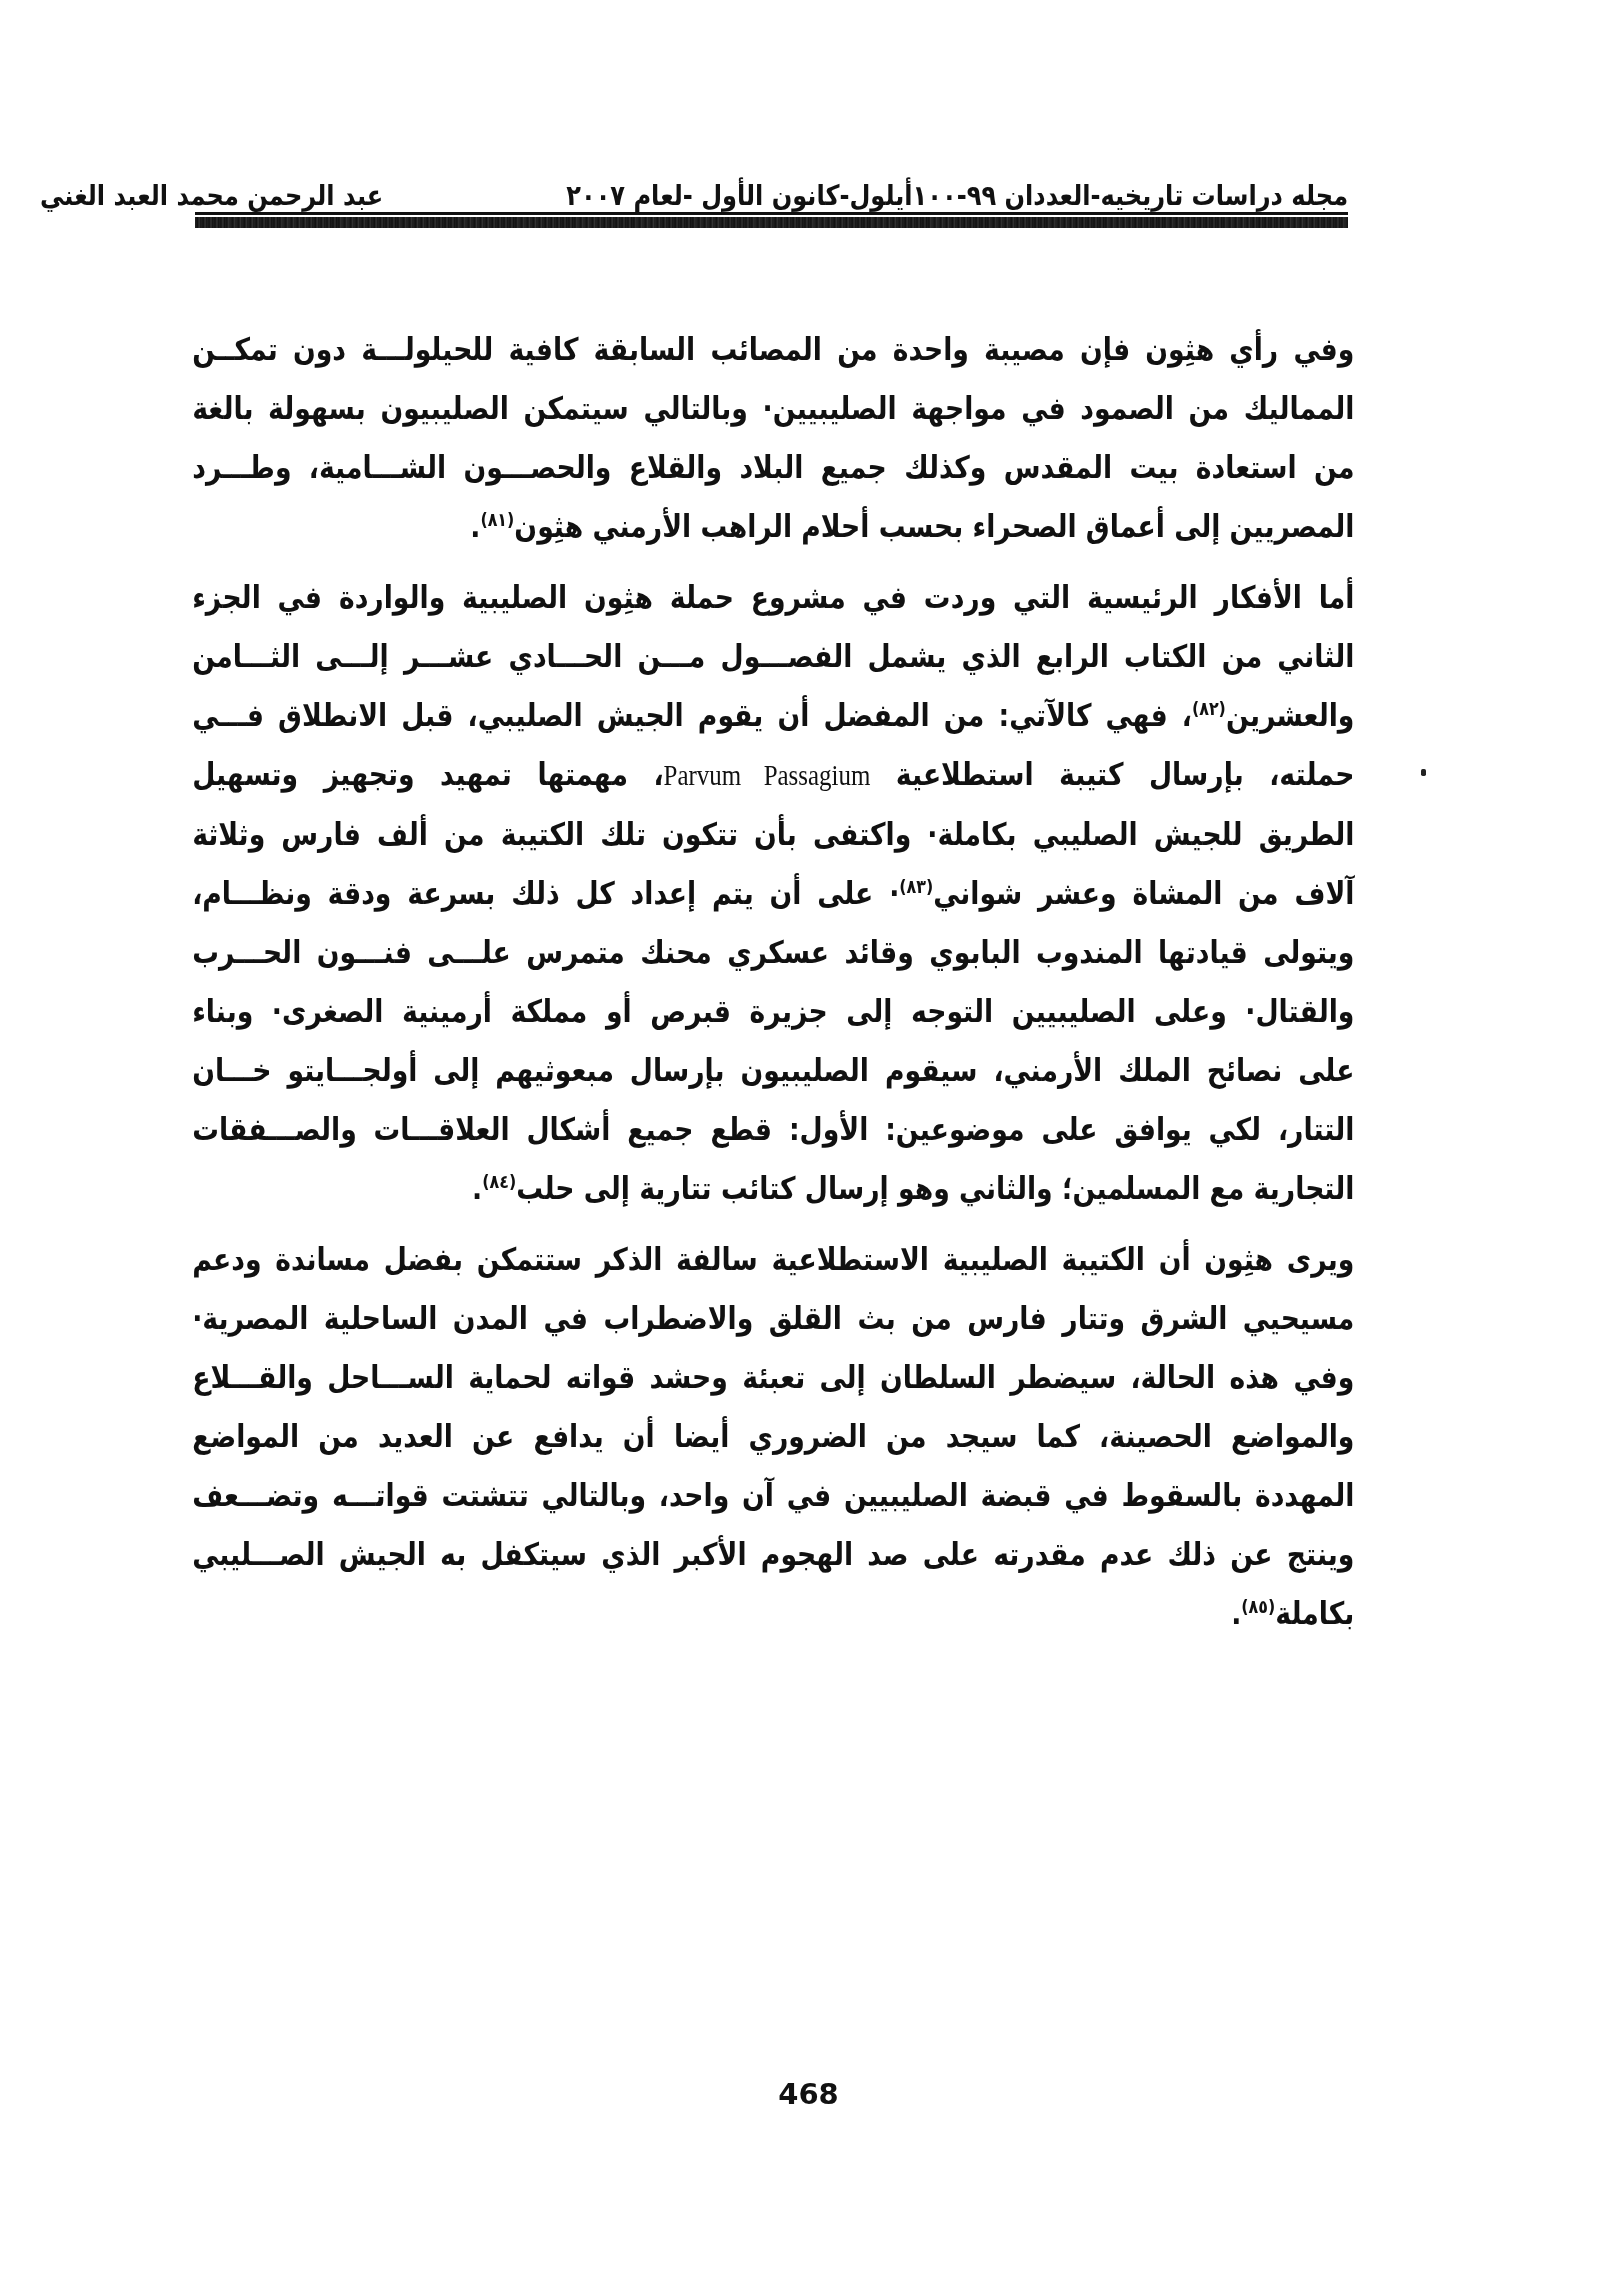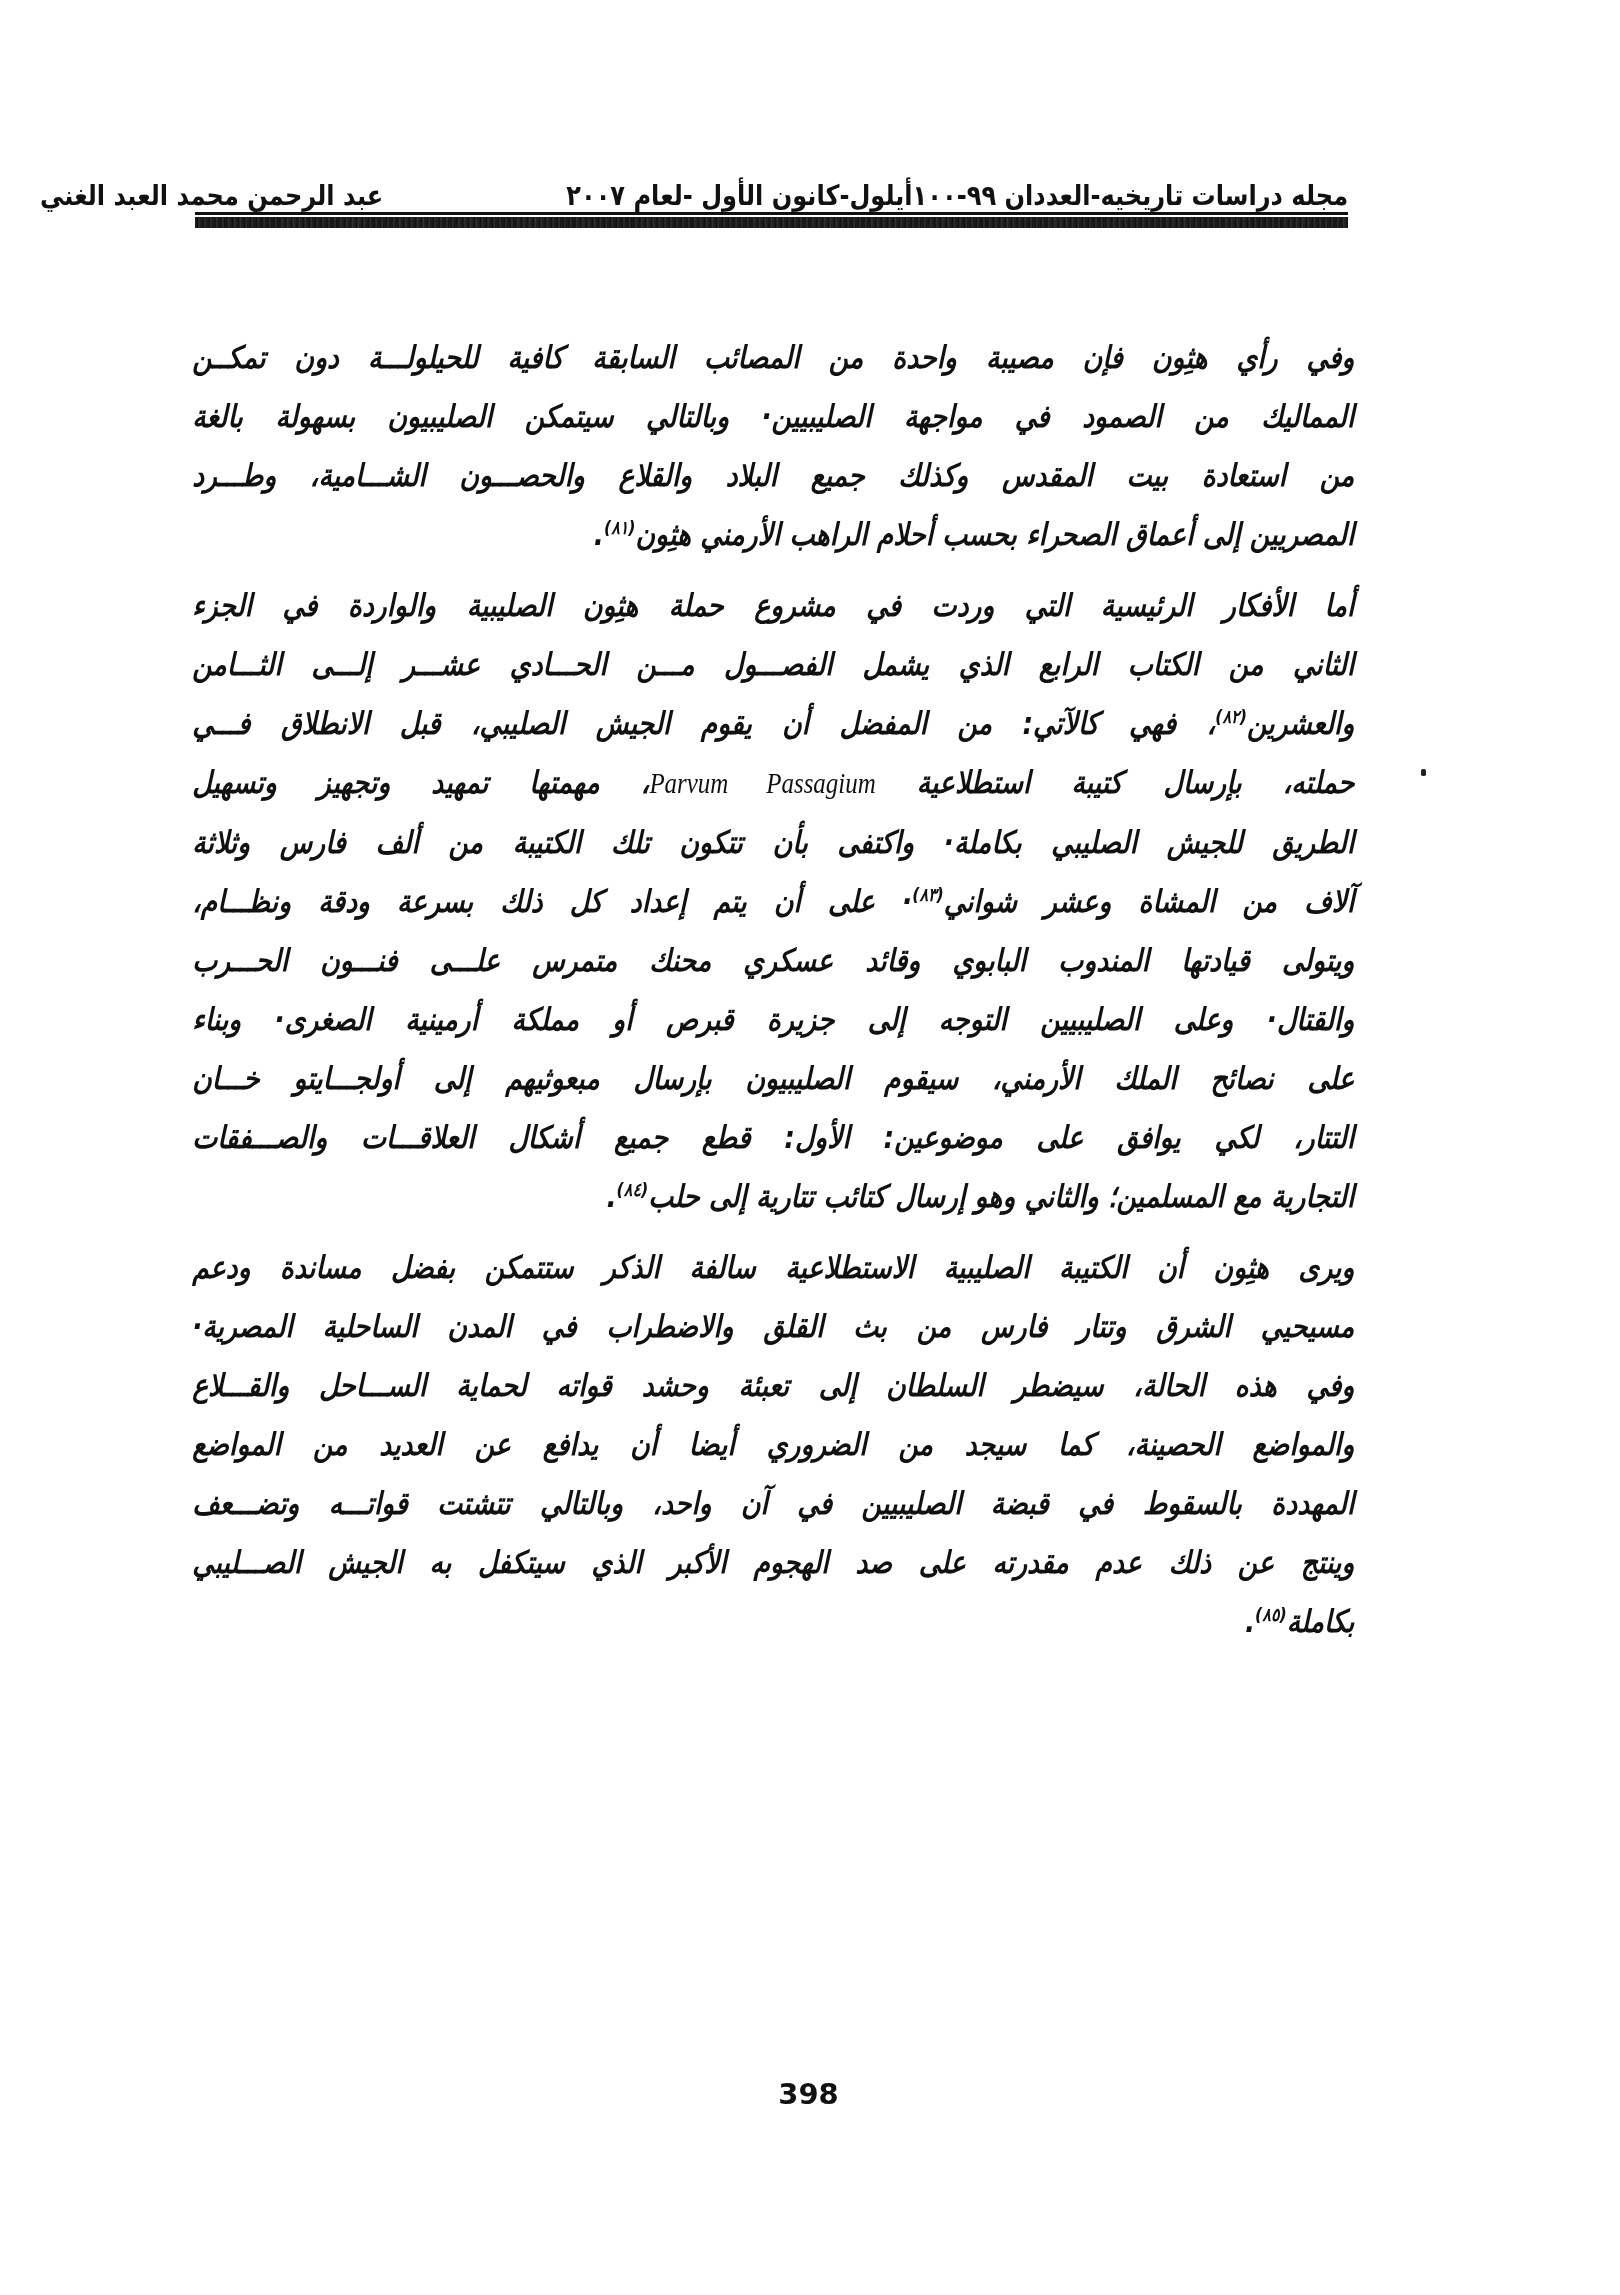--- a/index.html
+++ b/index.html
@@ -63,29 +63,28 @@
       left: 195px;
       width: 1153px;
       top: 217px;
       height: 11px;
       background: repeating-linear-gradient(90deg, #222 0px, #111 2.5px, #333 4.2px, #111 5.9px);
     }
     .body-text {
       position: absolute;
       left: 192px;
       width: 1162px;
-      top: 328px;
+      top: 320px;
       direction: rtl;
       text-align: justify;
       text-align-last: right;
       font-family: "DejaVu Sans", sans-serif;
       font-size: 31px;
       font-weight: bold;
       line-height: 59px;
-      font-style: italic;
     }
     .para {
       margin: 0 0 11.8px 0;
       text-align: justify;
     }
     .line {
       display: block;
       white-space: nowrap;
       text-align: justify;
       text-align-last: justify;
@@ -171,15 +170,15 @@
         <span class="line"><span>وفي هذه الحالة، سيضطر السلطان إلى تعبئة وحشد قواته لحماية الســـاحل والقـــلاع</span></span>
         <span class="line"><span>والمواضع الحصينة، كما سيجد من الضروري أيضا أن يدافع عن العديد من المواضع</span></span>
         <span class="line"><span>المهددة بالسقوط في قبضة الصليبيين في آن واحد، وبالتالي تتشتت قواتـــه وتضـــعف</span></span>
         <span class="line"><span>وينتج عن ذلك عدم مقدرته على صد الهجوم الأكبر الذي سيتكفل به الجيش الصـــليبي</span></span>
         <span class="line last"><span>بكاملة</span><span class="fn">(٨٥)</span><span>.</span></span>
       </div>
     </div>
 
   <div class="stray-mark"></div>
 
-  <div class="page-number">398</div>
+  <div class="page-number">468</div>
 </div>
 
 
 </body></html>

